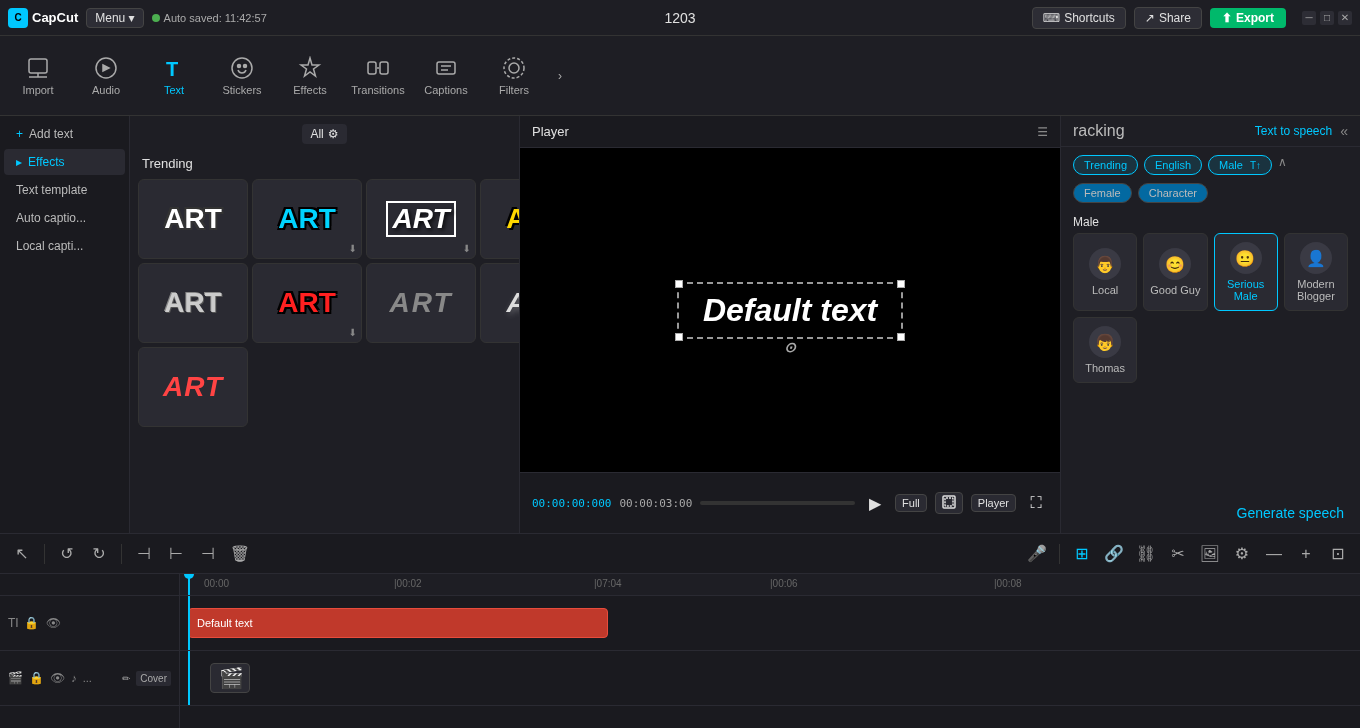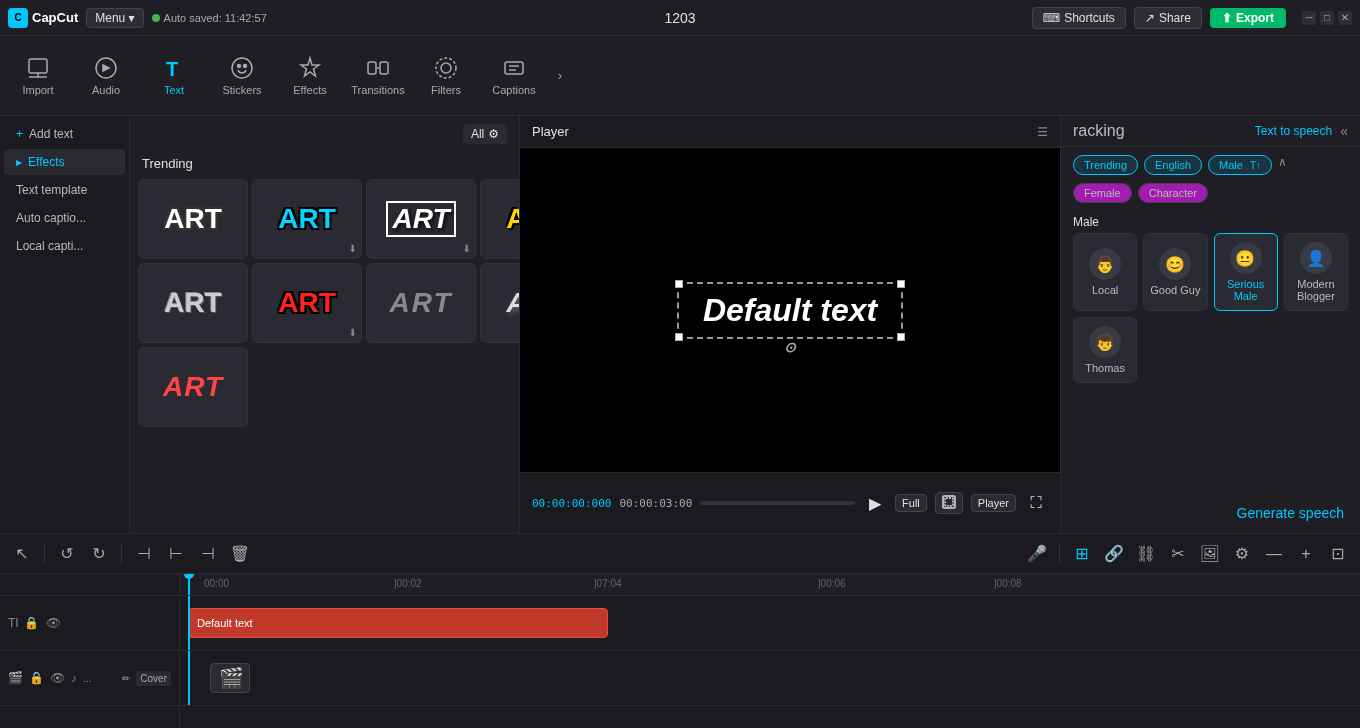--- a/index.html
+++ b/index.html
@@ -30,21 +30,21 @@
     
     #main { display: flex; height: calc(728px - 36px - 80px - 195px); }
 
     
     #left-panel { width: 130px; background: #1a1a1f; border-right: 1px solid #2a2a32; display: flex; flex-direction: column; padding: 4px 0; }
     .left-panel-item { padding: 6px 12px; cursor: pointer; border-radius: 4px; margin: 1px 4px; font-size: 12px; color: #bbb; display: flex; align-items: center; gap: 6px; }
     .left-panel-item.active { background: #2a2a32; color: #e0e0e0; }
 
     
     #center-panel { width: 390px; background: #1e1e24; border-right: 1px solid #2a2a32; display: flex; flex-direction: column; }
-    #center-top { display: flex; align-items: center; justify-content: flex-end; padding: 8px 12px; }
+    #center-top { display: flex; align-items: center; justify-content: center; padding: 8px 12px; }
     #filter-all { display: flex; align-items: center; gap: 4px; background: #2a2a32; border: none; border-radius: 4px; color: #e0e0e0; padding: 3px 8px; cursor: pointer; font-size: 12px; }
     #trending-label { font-size: 13px; color: #e0e0e0; padding: 4px 12px 8px; font-weight: 500; }
     #text-grid { display: grid; grid-template-columns: repeat(4, 1fr); gap: 4px; padding: 0 8px; overflow-y: auto; }
     .text-card { width: 110px; height: 80px; background: #2a2a32; border-radius: 6px; display: flex; align-items: center; justify-content: center; cursor: pointer; position: relative; overflow: hidden; border: 1px solid #333; }
     .text-card .dl-icon { position: absolute; bottom: 4px; right: 4px; color: #888; font-size: 10px; }
     .art-text { font-size: 28px; font-weight: 900; }
     .art-1 { color: #fff; text-shadow: -2px -2px 0 #333, 2px -2px 0 #333, -2px 2px 0 #333, 2px 2px 0 #333; }
     .art-2 { color: #00d4ff; text-shadow: -2px -2px 0 #000, 2px -2px 0 #000, -2px 2px 0 #000, 2px 2px 0 #000; }
     .art-3 { color: #fff; font-style: italic; text-shadow: 2px 2px 4px rgba(0,0,0,0.8); border: 2px solid #fff; padding: 0 4px; }
     .art-4 { color: #ffd700; text-shadow: -2px -2px 0 #000, 2px 2px 0 #000; }
@@ -69,21 +69,21 @@
     .player-btn { background: none; border: none; color: #e0e0e0; cursor: pointer; font-size: 16px; width: 24px; height: 24px; display: flex; align-items: center; justify-content: center; }
     .player-ctrl-btn { background: #2a2a32; border: 1px solid #444; border-radius: 4px; color: #e0e0e0; padding: 2px 6px; cursor: pointer; font-size: 11px; }
 
     
     #right-panel { width: 300px; background: #1e1e24; border-left: 1px solid #2a2a32; display: flex; flex-direction: column; }
     #right-header { display: flex; align-items: center; padding: 6px 12px; border-bottom: 1px solid #2a2a32; gap: 8px; }
     #right-title { font-size: 16px; color: #bbb; flex: 1; }
     #text-to-speech-btn { color: #00c8ff; font-size: 12px; cursor: pointer; }
     #right-collapse { color: #888; cursor: pointer; font-size: 14px; }
     #filter-tags { display: flex; gap: 6px; padding: 8px 12px; flex-wrap: wrap; }
-    .filter-tag { background: #a21caf; border: 1px solid #444; border-radius: 12px; padding: 3px 10px; font-size: 11px; cursor: pointer; color: #bbb; }
+    .filter-tag { background: #0369a1; border: 1px solid #444; border-radius: 12px; padding: 3px 10px; font-size: 11px; cursor: pointer; color: #bbb; }
     .filter-tag.active { background: #00c8ff20; border-color: #00c8ff; color: #00c8ff; }
     #filter-tags2 { display: flex; gap: 6px; padding: 0 12px 8px; flex-wrap: wrap; }
     #male-label { padding: 4px 12px; font-size: 12px; color: #e0e0e0; }
     #voice-grid { display: grid; grid-template-columns: repeat(4, 1fr); gap: 6px; padding: 0 12px; }
     .voice-card { background: #2a2a32; border: 1px solid #333; border-radius: 6px; padding: 8px 4px; display: flex; flex-direction: column; align-items: center; justify-content: center; cursor: pointer; font-size: 11px; color: #bbb; text-align: center; min-height: 60px; gap: 4px; }
     .voice-card.selected { border-color: #00c8ff; color: #00c8ff; }
     .voice-avatar { width: 32px; height: 32px; background: #3a3a44; border-radius: 50%; display: flex; align-items: center; justify-content: center; font-size: 16px; }
     #generate-speech-btn { margin: auto 12px 8px; background: none; border: none; color: #00c8ff; font-size: 14px; cursor: pointer; padding: 4px; align-self: flex-end; }
 
     
@@ -184,32 +184,32 @@
   <div class="toolbar-item">
     <svg viewBox="0 0 24 24" fill="none" stroke="currentColor" stroke-width="1.5">
         <rect x="2" y="6" width="8" height="12" rx="2"></rect>
         <rect x="14" y="6" width="8" height="12" rx="2"></rect>
         <line x1="11" y1="12" x2="13" y2="12"></line>
       </svg>
     <span>Transitions</span>
   </div>
   <div class="toolbar-item">
     <svg viewBox="0 0 24 24" fill="none" stroke="currentColor" stroke-width="1.5">
-        <circle cx="12" cy="12" r="5"></circle>
-        <circle cx="12" cy="12" r="10" stroke-dasharray="3 2"></circle>
-      </svg>
-    <span>Filters</span>
-  </div>
-  <div class="toolbar-item">
-    <svg viewBox="0 0 24 24" fill="none" stroke="currentColor" stroke-width="1.5">
         <rect x="3" y="6" width="18" height="12" rx="2"></rect>
         <line x1="7" y1="10" x2="17" y2="10"></line>
         <line x1="7" y1="14" x2="14" y2="14"></line>
       </svg>
     <span>Captions</span>
+  </div>
+  <div class="toolbar-item">
+    <svg viewBox="0 0 24 24" fill="none" stroke="currentColor" stroke-width="1.5">
+        <circle cx="12" cy="12" r="5"></circle>
+        <circle cx="12" cy="12" r="10" stroke-dasharray="3 2"></circle>
+      </svg>
+    <span>Filters</span>
   </div>
   <div class="toolbar-expand">›</div>
 </div>
 
 <div id="main">
 
   <div id="left-panel">
     <div class="left-panel-item">
       <span style="color:#00c8ff">+</span>
       <span>Add text</span>
@@ -401,21 +401,21 @@
         <span class="track-more">...</span>
         <span style="font-size:10px;color:#aaa;margin-left:auto;">✏</span>
         <span style="font-size:10px;color:#aaa;padding:2px 4px;background:#2a2a32;border-radius:2px;">Cover</span>
       </div>
     </div>
     <div id="timeline-tracks">
       <div id="timeline-ruler">
         <span class="ruler-mark" style="left:10px;">00:00</span>
         <span class="ruler-mark" style="left:200px;">|00:02</span>
         <span class="ruler-mark" style="left:400px;">|07:04</span>
-        <span class="ruler-mark" style="left:624px;">|00:06</span>
+        <span class="ruler-mark" style="left:576px;">|00:06</span>
         <span class="ruler-mark" style="left:800px;">|00:08</span>
         <div id="playhead" style="left:8px;">
           <div id="playhead-head"></div>
         </div>
       </div>
       <div class="track-row">
         <div class="text-clip" style="left:8px;width:420px;">
           <span>Default text</span>
         </div>
         <div style="position:absolute;top:0;left:8px;width:2px;height:100%;background:#00c8ff;"></div>

